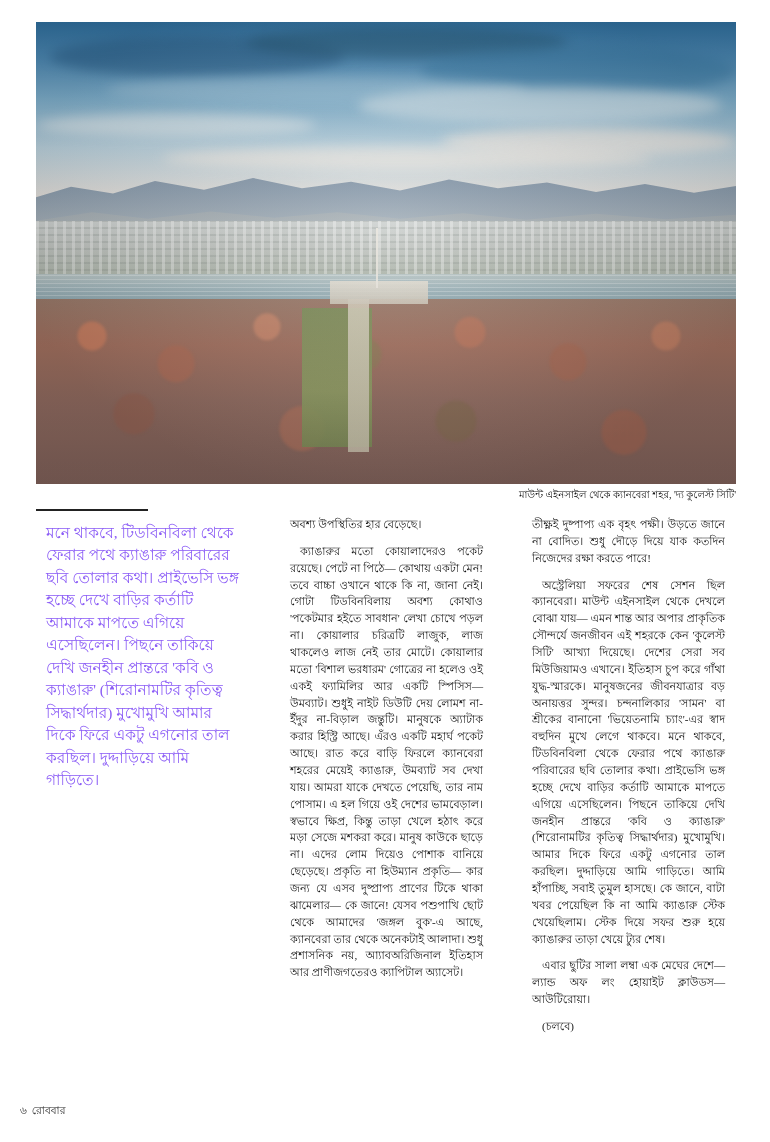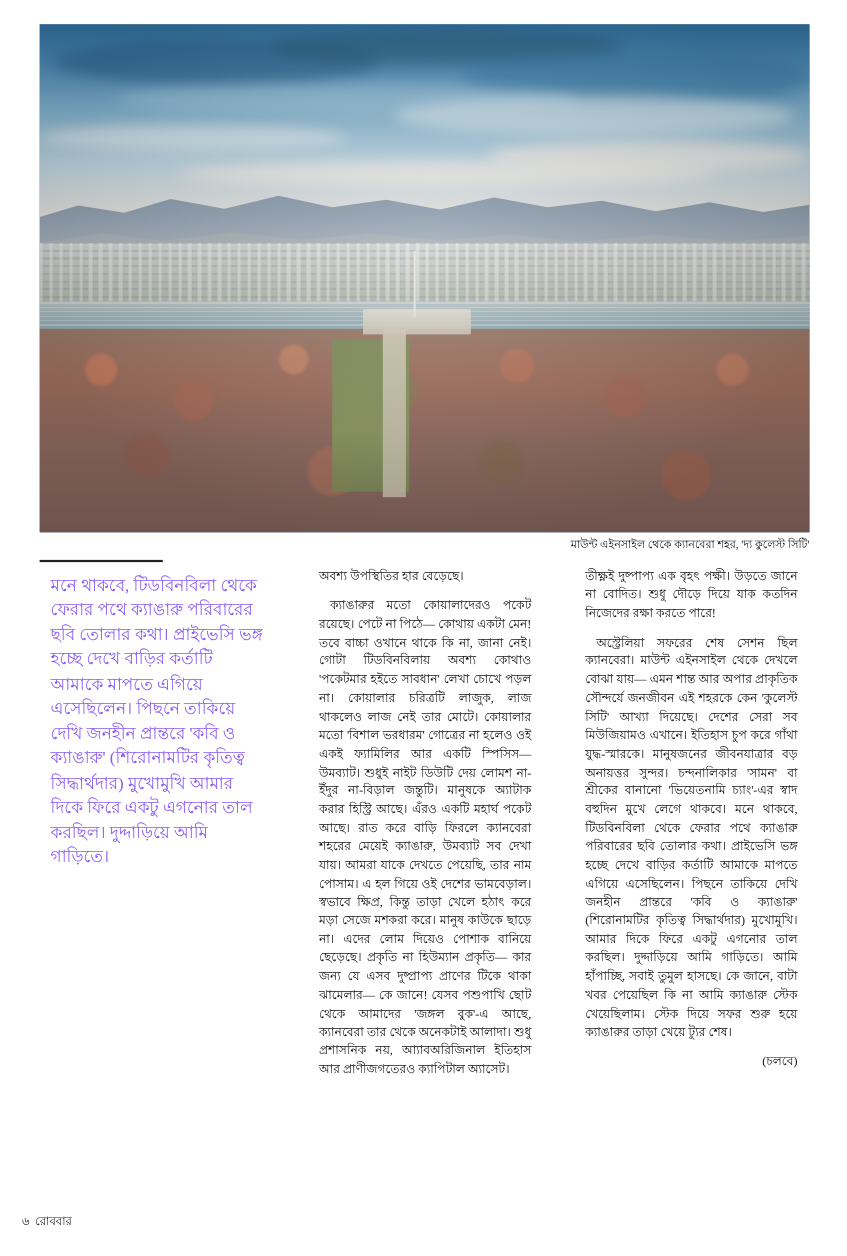--- a/index.html
+++ b/index.html
@@ -177,21 +177,20 @@
     color: #8b5cf6;
   }
   .col p {
     margin: 10px;
     text-indent: 10px;
   }
   .col p.noindent { text-indent: 0; }
 
   .contd {
     margin-top: 9px;
-    text-align: right;
     text-indent: 0;
     font-size: 11px;
     font-family: Liberation Serif, serif;
   }
 
   
   .footer {
     position: absolute;
     left: 20px;
     bottom: 22px;
@@ -242,20 +241,21 @@
     </div>
 
     <div class="col col2">
       <p class="noindent">অবশ্য উপস্থিতির হার বেড়েছে।</p>
       <p>ক্যাঙারুর মতো কোয়ালাদেরও পকেট রয়েছে। পেটে না পিঠে— কোথায় একটা মেন! তবে বাচ্চা ওখানে থাকে কি না, জানা নেই। গোটা টিডবিনবিলায় অবশ্য কোথাও 'পকেটমার হইতে সাবধান' লেখা চোখে পড়ল না। কোয়ালার চরিত্রটি লাজুক, লাজ থাকলেও লাজ নেই তার মোটে। কোয়ালার মতো 'বিশাল ভরধারম' গোত্রের না হলেও ওই একই ফ্যামিলির আর একটি স্পিসিস— উমব্যাট। শুধুই নাইট ডিউটি দেয় লোমশ না-ইঁদুর না-বিড়াল জন্তুটি। মানুষকে অ্যাটাক করার হিস্ট্রি আছে। এঁরও একটি মহার্ঘ পকেট আছে। রাত করে বাড়ি ফিরলে ক্যানবেরা শহরের মেয়েই ক্যাঙারু, উমব্যাট সব দেখা যায়। আমরা যাকে দেখতে পেয়েছি, তার নাম পোসাম। এ হল গিয়ে ওই দেশের ভামবেড়াল। স্বভাবে ক্ষিপ্র, কিন্তু তাড়া খেলে হঠাৎ করে মড়া সেজে মশকরা করে। মানুষ কাউকে ছাড়ে না। এদের লোম দিয়েও পোশাক বানিয়ে ছেড়েছে। প্রকৃতি না হিউম্যান প্রকৃতি— কার জন্য যে এসব দুষ্প্রাপ্য প্রাণের টিকে থাকা ঝামেলার— কে জানে! যেসব পশুপাখি ছোট থেকে আমাদের 'জঙ্গল বুক'-এ আছে, ক্যানবেরা তার থেকে অনেকটাই আলাদা। শুধু প্রশাসনিক নয়, আ্যাবঅরিজিনাল ইতিহাস আর প্রাণীজগতেরও ক্যাপিটাল অ্যাসেট।</p>
     </div>
 
     <div class="col col3">
       <p class="noindent">তীক্ষ্ণই দুষ্পাপ্য এক বৃহৎ পক্ষী। উড়তে জানে না বোদিত। শুধু দৌড়ে দিয়ে যাক কতদিন নিজেদের রক্ষা করতে পারে!</p>
       <p>অস্ট্রেলিয়া সফরের শেষ সেশন ছিল ক্যানবেরা। মাউন্ট এইনসাইল থেকে দেখলে বোঝা যায়— এমন শান্ত আর অপার প্রাকৃতিক সৌন্দর্যে জনজীবন এই শহরকে কেন 'কুলেস্ট সিটি' আখ্যা দিয়েছে। দেশের সেরা সব মিউজিয়ামও এখানে। ইতিহাস চুপ করে গাঁথা যুদ্ধ-স্মারকে। মানুষজনের জীবনযাত্রার বড় অনায়ত্তর সুন্দর। চন্দনালিকার 'সামন' বা শ্রীকের বানানো 'ভিয়েতনামি চ্যাং'-এর স্বাদ বহুদিন মুখে লেগে থাকবে। মনে থাকবে, টিডবিনবিলা থেকে ফেরার পথে ক্যাঙারু পরিবারের ছবি তোলার কথা। প্রাইভেসি ভঙ্গ হচ্ছে দেখে বাড়ির কর্তাটি আমাকে মাপতে এগিয়ে এসেছিলেন। পিছনে তাকিয়ে দেখি জনহীন প্রান্তরে 'কবি ও ক্যাঙারু' (শিরোনামটির কৃতিত্ব সিদ্ধার্থদার) মুখোমুখি। আমার দিকে ফিরে একটু এগনোর তাল করছিল। দুদ্দাড়িয়ে আমি গাড়িতে। আমি হাঁপাচ্ছি, সবাই তুমুল হাসছে। কে জানে, বাটা খবর পেয়েছিল কি না আমি ক্যাঙারু স্টেক খেয়েছিলাম। স্টেক দিয়ে সফর শুরু হয়ে ক্যাঙারুর তাড়া খেয়ে ট্যুর শেষ।</p>
+      <p>এবার ছুটির সালা লম্বা এক মেঘের দেশে— ল্যান্ড অফ লং হোয়াইট ক্লাউডস— আউটিরোয়া।</p>
       <p class="contd">(চলবে)</p>
     </div>
 
   </div>
 
   <div class="footer">
     <span class="folio">৬</span><span>রোববার</span>
   </div>
 
 </div>

